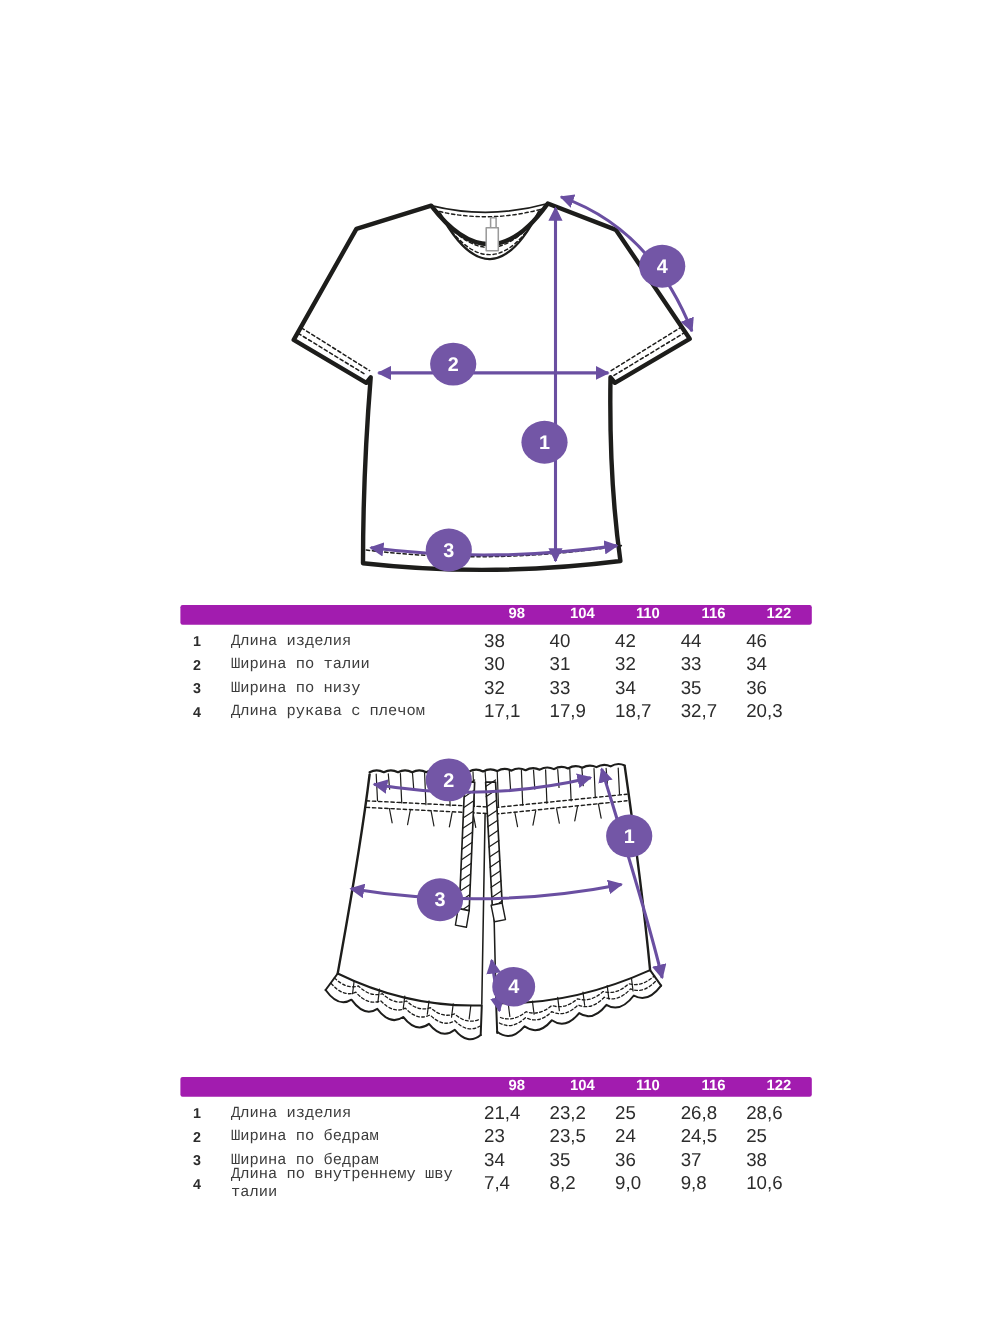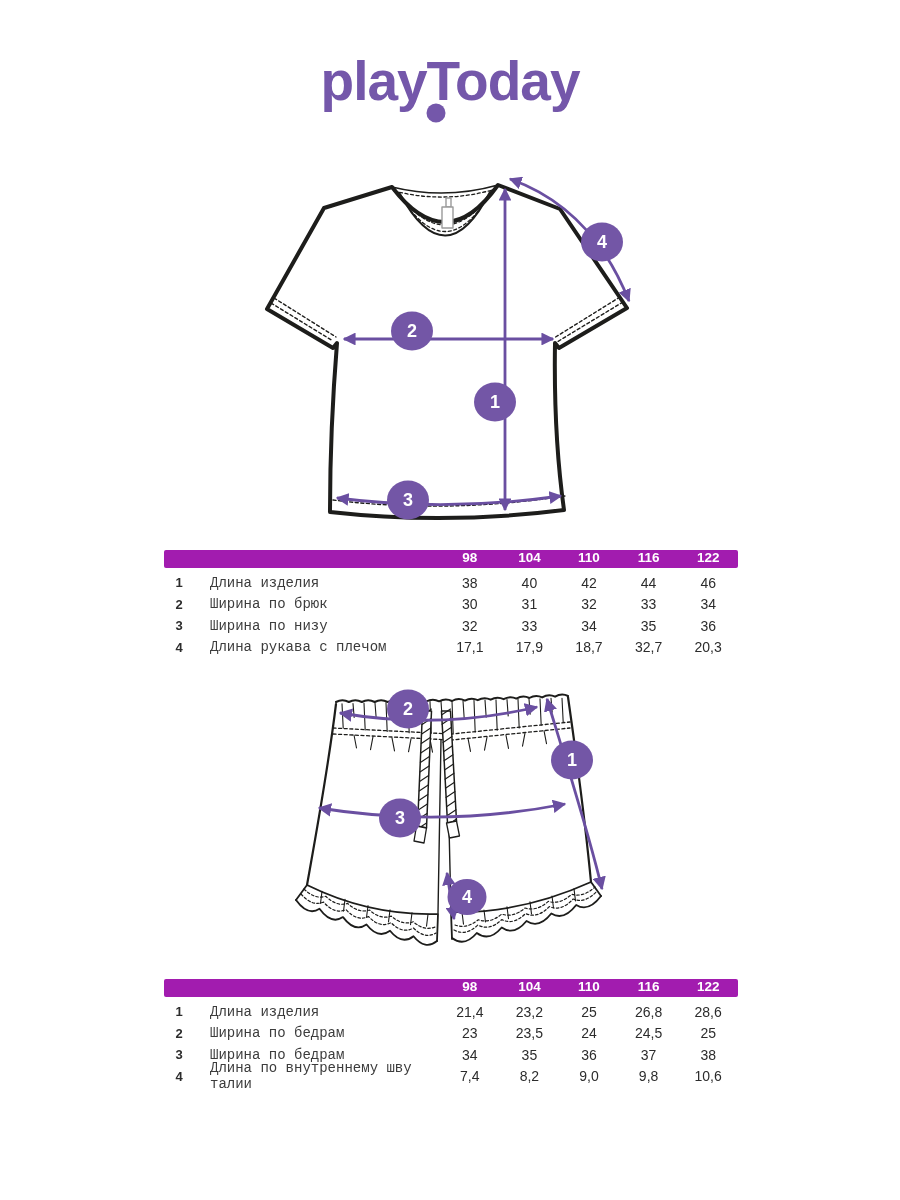--- a/index.html
+++ b/index.html
@@ -13,35 +13,29 @@
   
   .size-table{width:574px;}
   .thead{display:flex;align-items:flex-start;height:18px;background:#a21caf;border-radius:2px;}
   .tbody{padding-top:4px;}
   .trow{display:flex;align-items:center;height:21.5px;}
   .tc{box-sizing:border-box;}
   .tc.spacer{width:276px;}
   .tc.size{width:59.6px;text-align:center;color:#ffffff;font-weight:bold;font-size:13.5px;}
   .tc.num{width:30px;text-align:center;font-weight:bold;font-size:13px;color:#2c2c2c;}
   .tc.label{width:246px;padding-left:16px;font-size:14px;color:#3c3c3c;font-family:Liberation Mono, monospace;}
-  .tc.val{width:59.6px;text-align:center;font-size:14px;color:#2c2c2c;}
+  .tc.val{width:59.6px;text-align:left;font-size:17px;color:#2c2c2c;}
   svg text.marker-num{fill:#ffffff;font-family:"Liberation Sans",sans-serif;
                       font-size:18px;font-weight:bold;text-anchor:middle;}
 </style>
 </head>
 <body>
 
 <div class="page">
 
-  <div class="abs" style="left:280px;top:45px;">
-    <svg width="340" height="92" viewBox="0 0 340 92">
-      <text class="logo-text" x="170" y="55">playToday</text>
-      <circle class="logo-dot" cx="156" cy="68" r="9.5"></circle>
-    </svg>
-  </div>
 
   <svg class="abs" style="left:240px;top:160px;" width="420" height="380" viewBox="0 0 420 380">
     <defs>
       <marker id="ahT" viewBox="0 0 10 10" refX="9" refY="5" markerWidth="4.6" markerHeight="4.6" orient="auto-start-reverse">
         <path d="M0 0 L10 5 L0 10 z" fill="#6a4fa1"></path>
       </marker>
     </defs>
     <g stroke="#1d1d1b" fill="none" stroke-linecap="round" stroke-linejoin="round">
       <path fill="#ffffff" stroke-width="4" d="M152 27 L84 48 L27 149 L93 188 L97 183 C92 245 90 300 90 352 Q206 365 324 350 C317 300 314 245 315 183 L319 188 L387 148 L320 49 L258 25 Q206 98 152 27 Z"></path>
       <path stroke-width="1.6" d="M152 27 Q205 40 258 25"></path>
@@ -84,21 +78,21 @@
           <div class="tc num">1</div>
           <div class="tc label">Длина изделия</div>
           <div class="tc val">38</div>
           <div class="tc val">40</div>
           <div class="tc val">42</div>
           <div class="tc val">44</div>
           <div class="tc val">46</div>
         </div>
         <div class="trow">
           <div class="tc num">2</div>
-          <div class="tc label">Ширина по брюк</div>
+          <div class="tc label">Ширина по талии</div>
           <div class="tc val">30</div>
           <div class="tc val">31</div>
           <div class="tc val">32</div>
           <div class="tc val">33</div>
           <div class="tc val">34</div>
         </div>
         <div class="trow">
           <div class="tc num">3</div>
           <div class="tc label">Ширина по низу</div>
           <div class="tc val">32</div>

